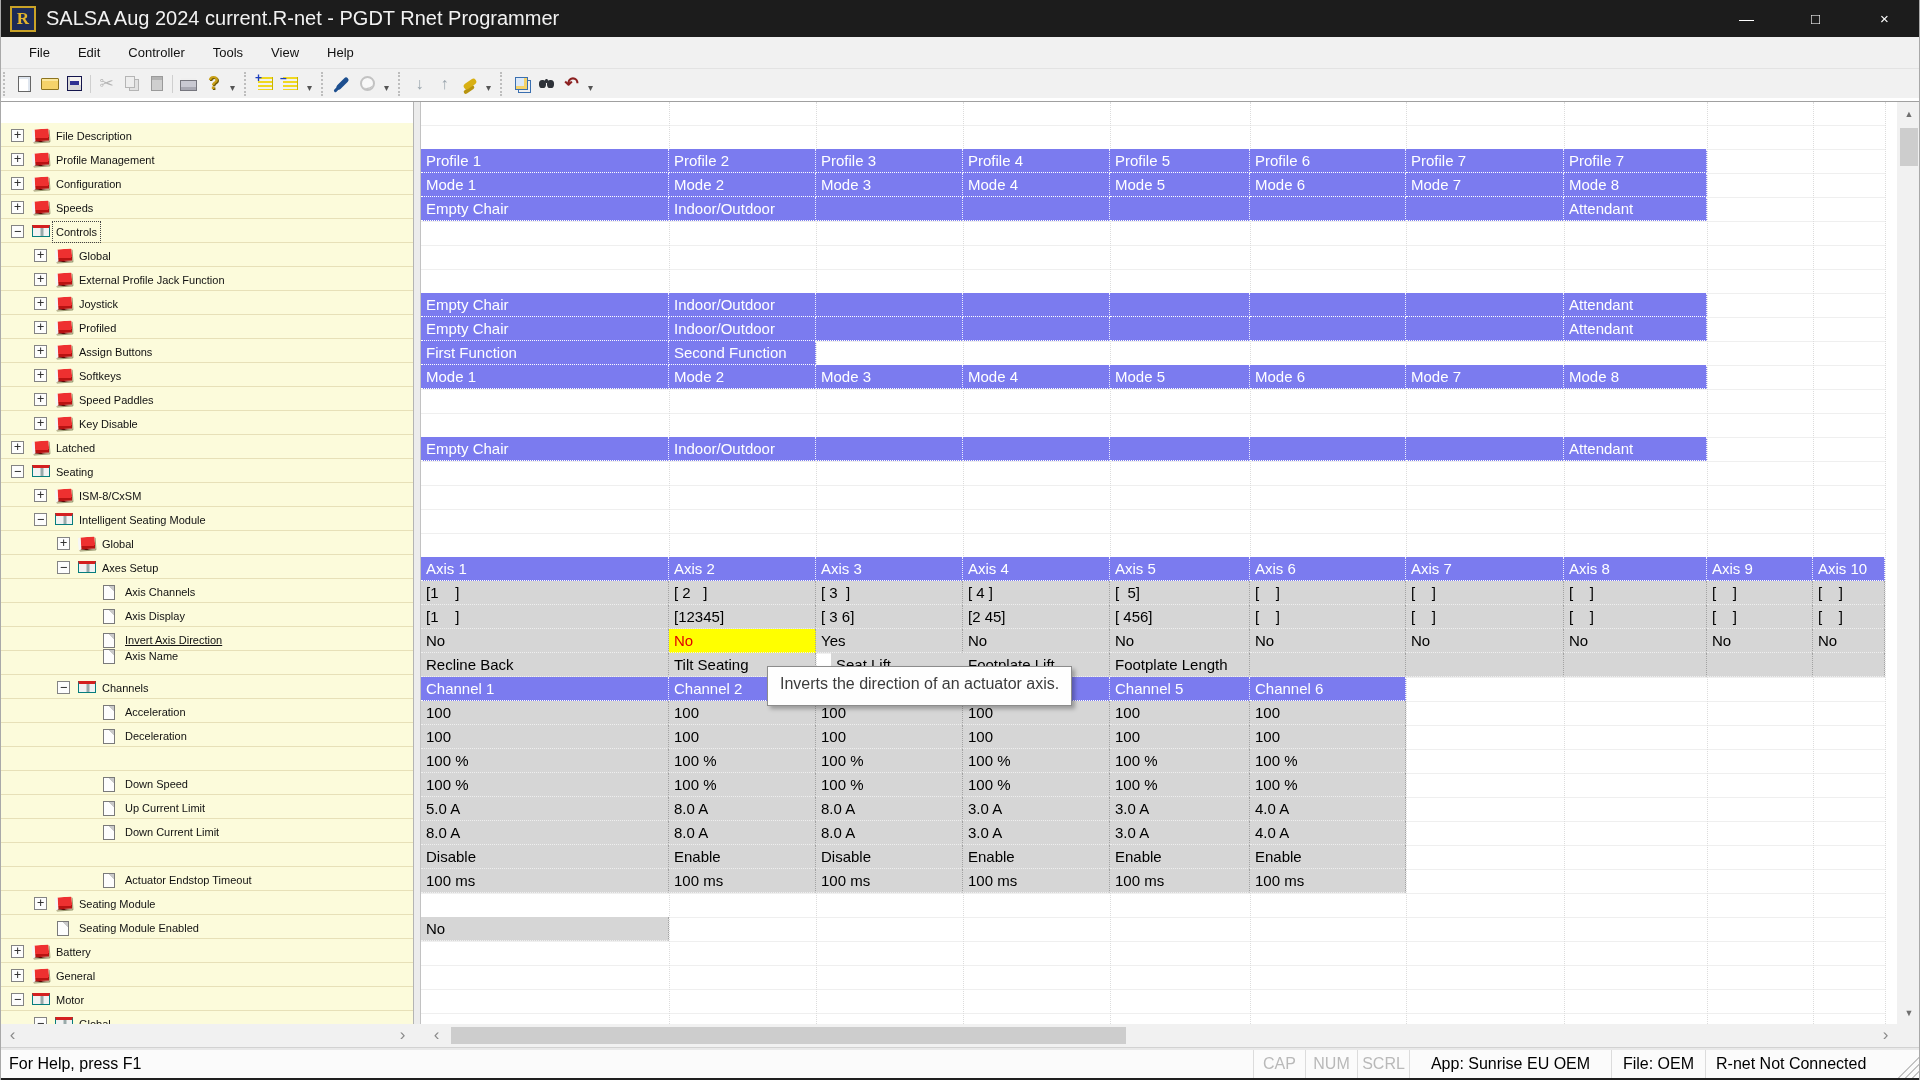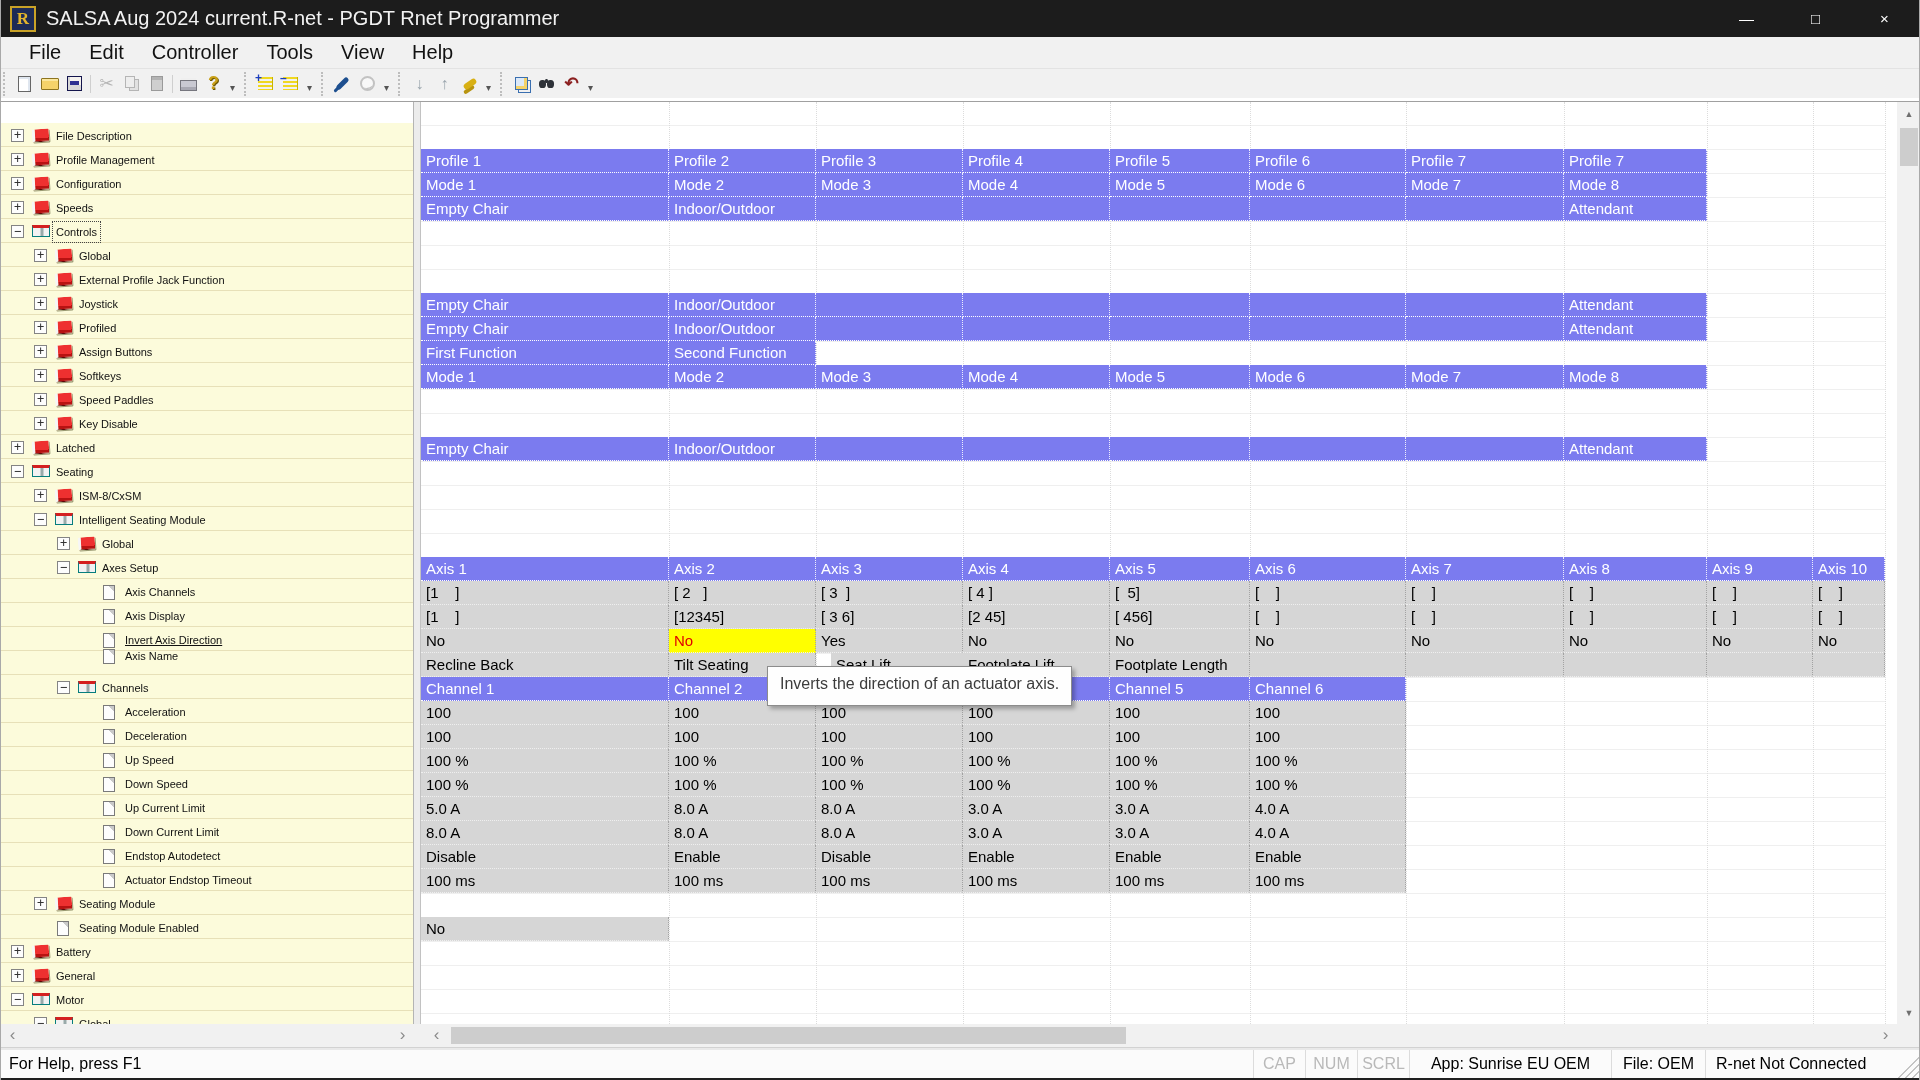--- a/index.html
+++ b/index.html
@@ -14,21 +14,21 @@
   .appicon { width:26px; height:26px; margin:0 10px 0 9px; background:#1d2b56; border:2px solid #c9a227;
              color:#e3b52c; font:bold 17px/22px "Liberation Serif", serif; text-align:center; }
   .titletext { font-size:20px; color:#f2f2f2; white-space:nowrap; }
   .winbtns { margin-left:auto; display:flex; height:37px; }
   .winbtn { width:69px; height:37px; display:flex; align-items:center; justify-content:center;
             color:#fff; font-size:15px; }
 
   
   .menubar { position:absolute; left:0; top:37px; width:100%; height:32px; background:#f1f1f1;
              display:flex; align-items:center; padding-left:14px; border-bottom:1px solid #e3e3e3; }
-  .menuitem { font-size:20px; color:#111; padding:0 14px; height:100%; display:flex; align-items:center; }
+  .menuitem { font-size:13px; color:#111; padding:0 14px; height:100%; display:flex; align-items:center; }
 
   
   .toolbar { position:absolute; left:0; top:69px; width:100%; height:29px; background:#f1f1f1;
              display:flex; align-items:center; padding-left:2px; }
   .tbgroup { display:flex; align-items:center; height:24px; border-left:2px dotted #bdbdbd; padding:0 2px 0 7px; margin-right:3px; }
   .tb { width:25px; height:24px; display:flex; align-items:center; justify-content:center; position:relative; }
   .tbsep { width:1px; height:18px; background:#cfcfcf; margin:0 3px; }
   .tb-more { width:13px; height:24px; font-size:10px; color:#555; display:flex; align-items:flex-end; justify-content:center; padding-bottom:3px; }
   .ovl { position:absolute; left:2px; top:-1px; font:bold 12px/14px "Liberation Sans",sans-serif; color:#1d3fbf; }
   .i-new { width:13px; height:16px; background:#fff; border:1px solid #666;
@@ -317,39 +317,31 @@
           <span class="t-label" style="left: 101px;">Channels</span>
         </div>
         <div class="tree-row" style="top: 622px;">
           <div class="t-ic ic-page" style="left: 100px;"></div>
           <span class="t-label" style="left: 124px;">Deceleration</span>
         </div>
         <div class="tree-row" style="top: 598px;">
           <div class="t-ic ic-page" style="left: 100px;"></div>
           <span class="t-label" style="left: 124px;">Acceleration</span>
         </div>
-        <div class="tree-row" style="top: 646px;">
-          <div class="t-ic ic-page" style="left: 100px;"></div>
-          <span class="t-label" style="left: 124px;">Up Speed</span>
-        </div>
         <div class="tree-row" style="top: 670px;">
           <div class="t-ic ic-page" style="left: 100px;"></div>
           <span class="t-label" style="left: 124px;">Down Speed</span>
         </div>
         <div class="tree-row" style="top: 694px;">
           <div class="t-ic ic-page" style="left: 100px;"></div>
           <span class="t-label" style="left: 124px;">Up Current Limit</span>
         </div>
         <div class="tree-row" style="top: 718px;">
           <div class="t-ic ic-page" style="left: 100px;"></div>
           <span class="t-label" style="left: 124px;">Down Current Limit</span>
-        </div>
-        <div class="tree-row" style="top: 742px;">
-          <div class="t-ic ic-page" style="left: 100px;"></div>
-          <span class="t-label" style="left: 124px;">Endstop Autodetect</span>
         </div>
         <div class="tree-row" style="top: 766px;">
           <div class="t-ic ic-page" style="left: 100px;"></div>
           <span class="t-label" style="left: 124px;">Actuator Endstop Timeout</span>
         </div>
         <div class="tree-row" style="top: 790px;">
           <div class="t-box" style="left: 33px;">+</div>
           <div class="t-ic ic-book-closed" style="left: 54px;"></div>
           <span class="t-label" style="left: 78px;">Seating Module</span>
         </div>

